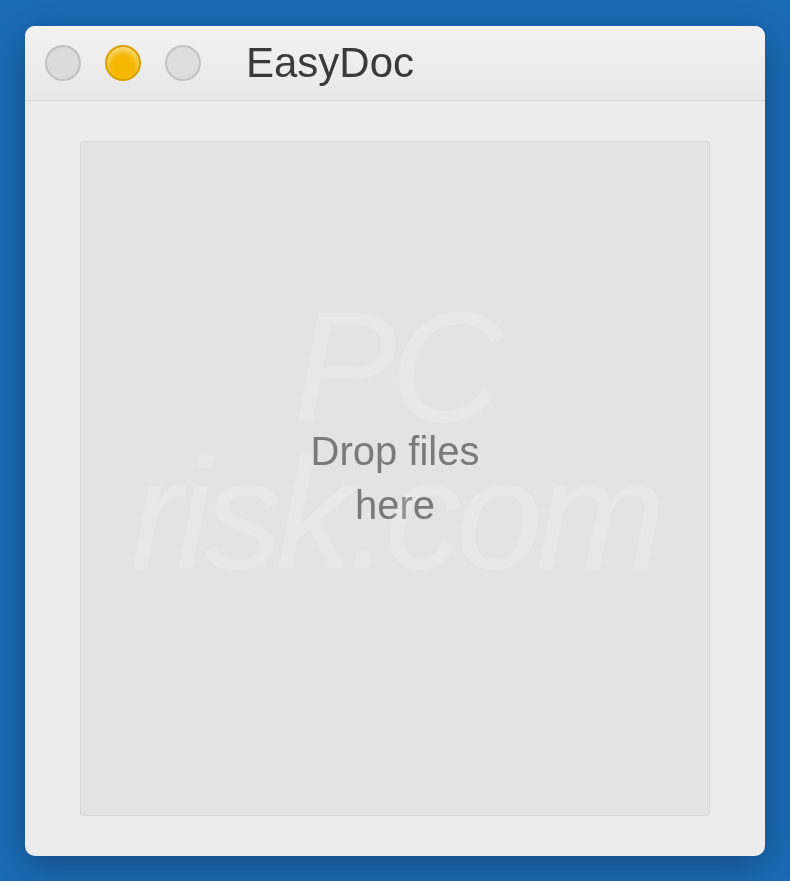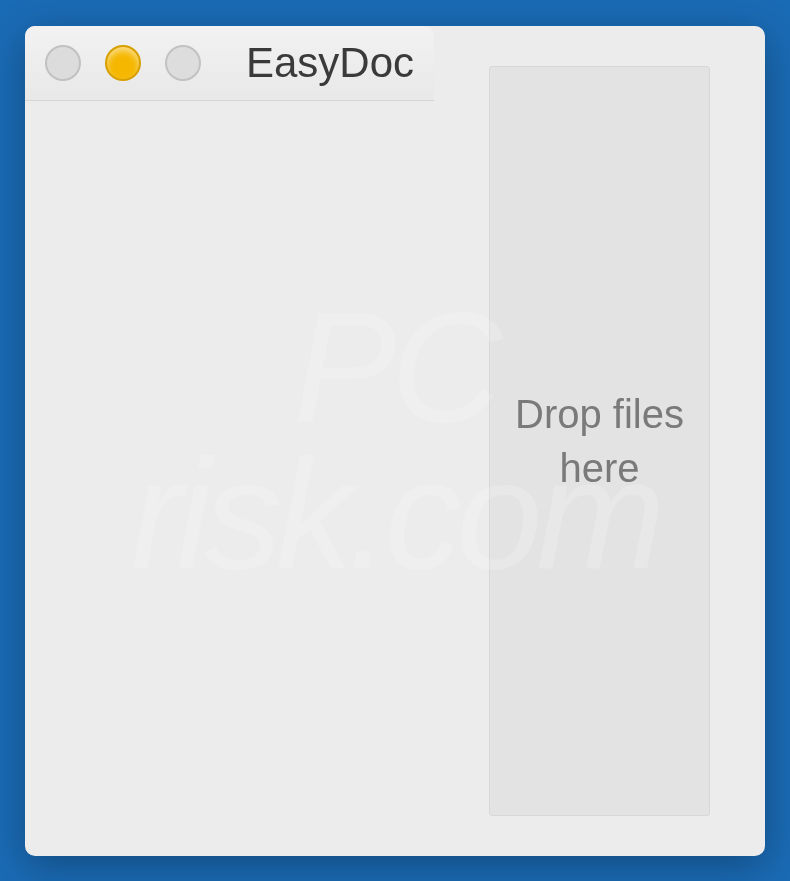--- a/index.html
+++ b/index.html
@@ -20,21 +20,21 @@
       overflow: hidden;
     }
 
     .window {
       width: 740px;
       height: 830px;
       background: #ececec;
       border-radius: 10px;
       box-shadow: 0 10px 40px rgba(0,0,0,0.3);
       display: flex;
-      flex-direction: row;
+      flex-direction: column;
     }
 
     .titlebar {
       height: 75px;
       display: flex;
       align-items: center;
       padding: 0 20px;
       border-top-left-radius: 10px;
       border-top-right-radius: 10px;
       background: linear-gradient(#f2f2f2, #e8e8e8);

